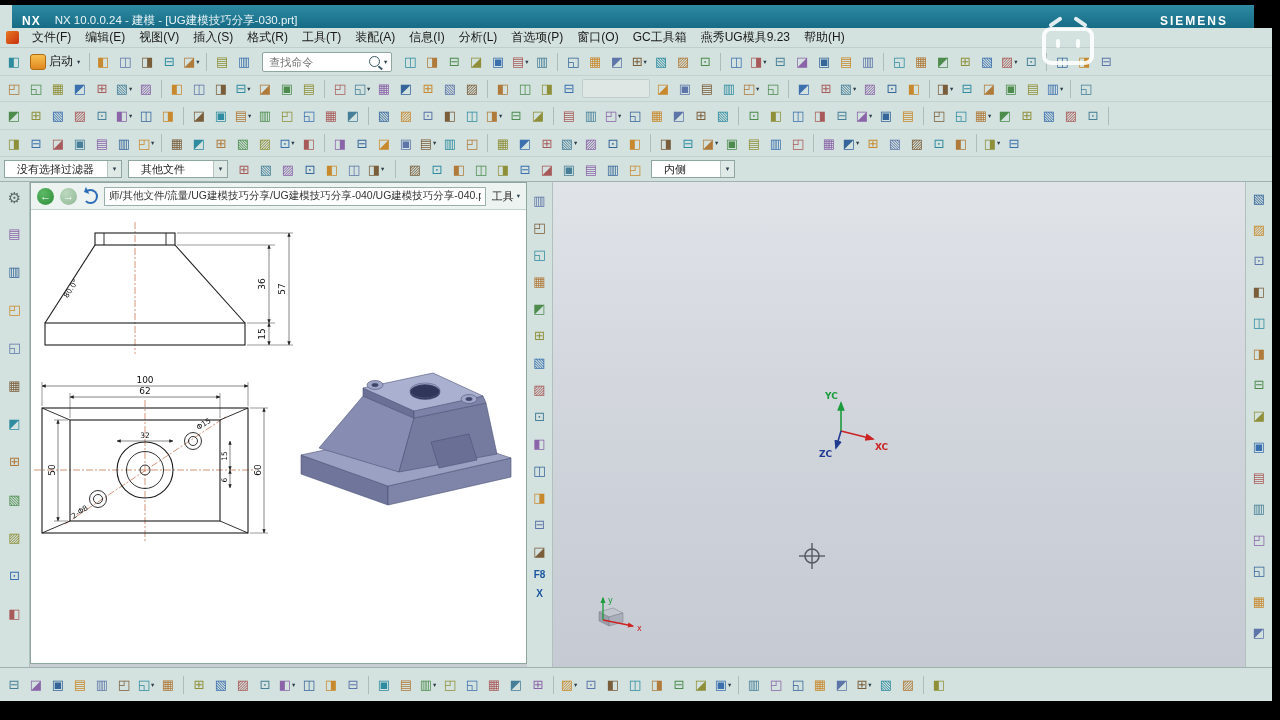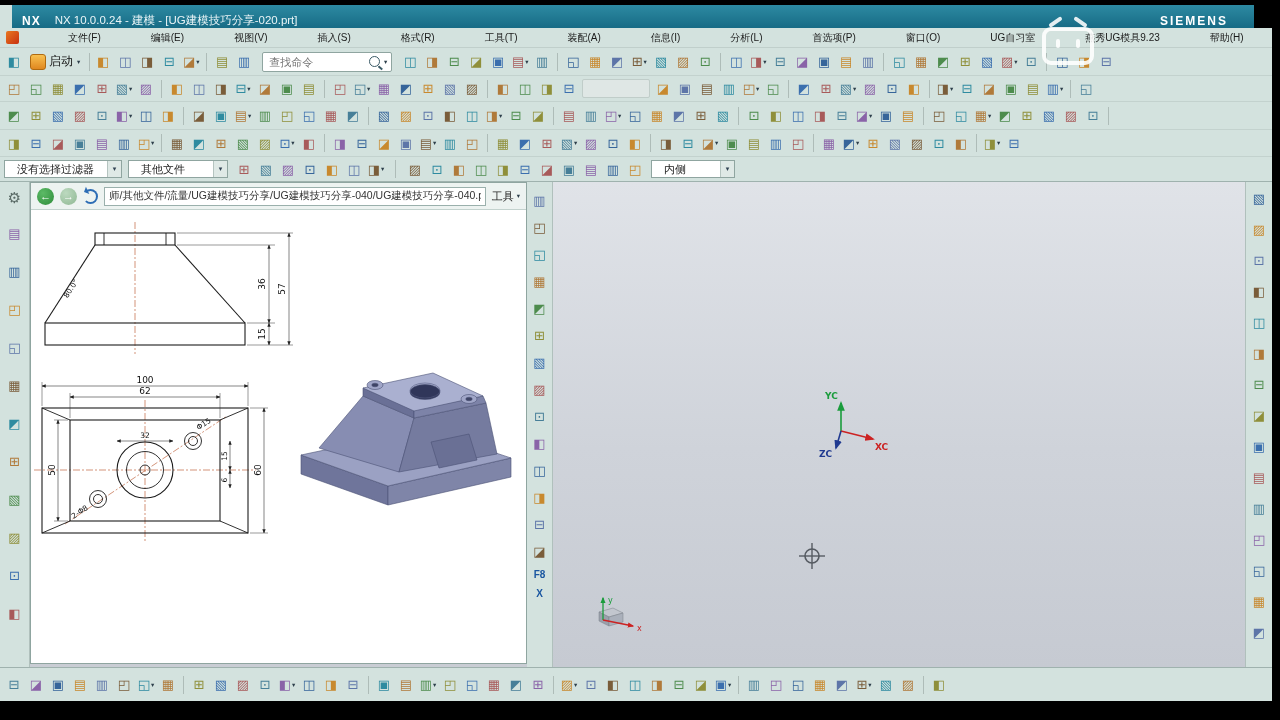--- a/index.html
+++ b/index.html
@@ -12,21 +12,21 @@
     background:linear-gradient(#2d8aa2,#176b85);display:flex;align-items:flex-end;}
   .nxlogo{color:#fff;font-weight:bold;font-size:12px;margin-left:10px;letter-spacing:1px;}
   .wtitle{color:#eaf5f7;font-size:11.5px;margin-left:14px;}
   .brand{position:absolute;left:1148px;color:#fff;font-size:12px;font-weight:bold;letter-spacing:2px;}
   .winbtns{position:absolute;right:0;top:0;width:30px;height:23px;background:#000;}
 
   
   .menubar{position:absolute;left:0;top:23px;width:1272px;height:20px;background:#d3e2de;
     border-bottom:1px solid #c0cfcb;display:flex;align-items:center;padding-left:6px;box-sizing:border-box;}
   .appicon{width:13px;height:13px;background:linear-gradient(135deg,#e87820,#c83010);border-radius:2px;margin-right:6px;flex:none;}
-  .mi{font-size:10px;color:#1a1a1a;padding:1px 7px;white-space:nowrap;cursor:default;margin-left:36px;}
+  .mi{font-size:12px;color:#1a1a1a;padding:1px 7px;white-space:nowrap;cursor:default;}
 
   
   .tbrow{position:absolute;left:0;width:1272px;display:flex;align-items:center;
     padding-left:4px;box-sizing:border-box;background:#d3e2de;border-bottom:1px solid #c3d2ce;}
   .row1{top:43px;height:28px;}
   .row2{top:71px;height:26px;}
   .row3{top:97px;height:28px;}
   .row4{top:125px;height:27px;}
 
   .strip{display:flex;align-items:center;gap:2px;}
@@ -119,39 +119,39 @@
   .iso{stroke:#4c5276;stroke-width:0.6;}
   .axl{font-size:9px;font-weight:bold;}
 </style>
 </head>
 <body>
 
 <div class="frame">
 
   <div class="titlebar">
     <span class="nxlogo">NX</span>
-    <span class="wtitle">NX 10.0.0.24 - 建模 - [UG建模技巧分享-020.prt]</span>
+    <span class="wtitle">NX 10.0.0.24 - 建模 - [UG建模技巧分享-030.prt]</span>
     <span class="brand">SIEMENS</span>
     <span class="winbtns"></span>
   </div>
 
   <div class="menubar">
     <span class="appicon"></span>
     <span class="mi">文件(F)</span>
     <span class="mi">编辑(E)</span>
     <span class="mi">视图(V)</span>
     <span class="mi">插入(S)</span>
     <span class="mi">格式(R)</span>
     <span class="mi">工具(T)</span>
     <span class="mi">装配(A)</span>
     <span class="mi">信息(I)</span>
     <span class="mi">分析(L)</span>
     <span class="mi">首选项(P)</span>
     <span class="mi">窗口(O)</span>
-    <span class="mi">UG自习室</span>
+    <span class="mi">GC工具箱</span>
     <span class="mi">燕秀UG模具9.23</span>
     <span class="mi">帮助(H)</span>
   </div>
 
   <div class="tbrow row1">
     <span class="icon">
         <span class="g" style="color:#2e8ba0">◧</span>
       </span>
     <div class="startbtn">
       <span class="start-ic"></span>

